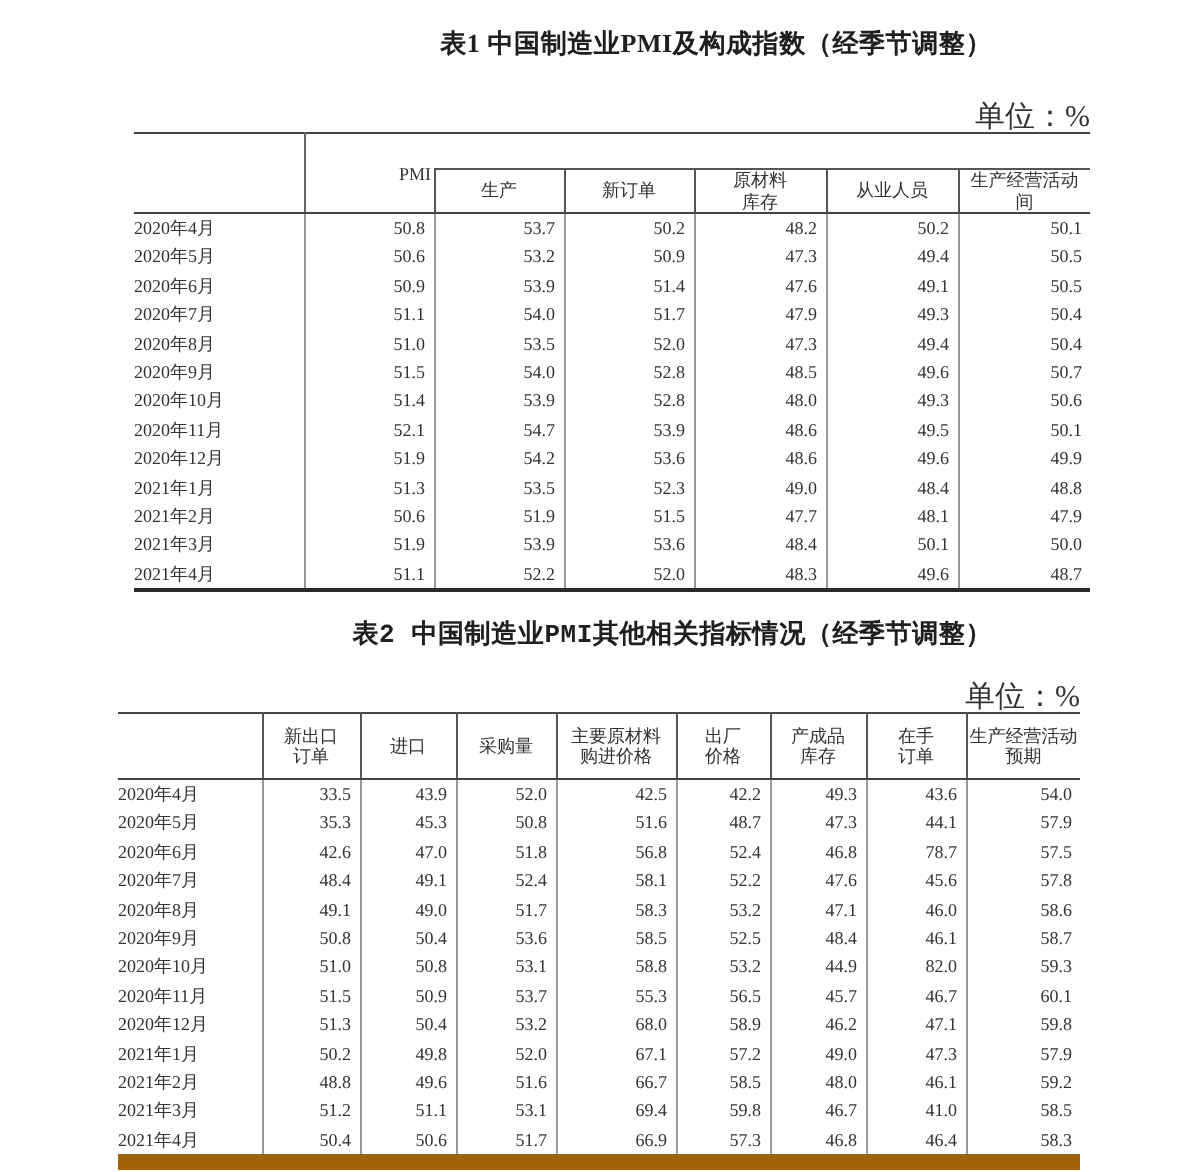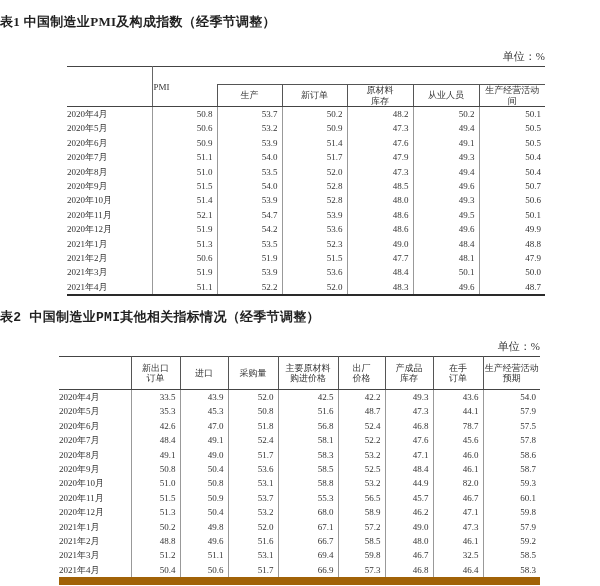--- a/index.html
+++ b/index.html
@@ -7,31 +7,31 @@
     width: 600px; height: 586px;
     background: #ffffff;
     font-family: "Liberation Serif", "DejaVu Serif", serif;
     color: #333;
     position: relative;
     overflow: hidden;
   }
   .title {
     position: absolute;
     left: 0; width: 496px;
-    text-align: left;
+    text-align: right;
     font-weight: bold;
     font-size: 13px;
     color: #1f1f1f;
     letter-spacing: 0.3px;
   }
   #title1 { top: 13px; }
   #title2 { top: 308px; font-family: Liberation Mono, monospace; }
   .unit {
     position: absolute;
-    font-size: 11px;
+    font-size: 15px;
     color: #333;
     margin-left: 28px;
   }
   #unit1 { top: 49px; right: 55px; }
   #unit2 { top: 339px; right: 60px; }
 
   table {
     position: absolute;
     border-collapse: collapse;
     table-layout: fixed;
@@ -42,21 +42,21 @@
   #table2 { top: 356px; left: 59px; width: 481px; }
 
   #table1 { border-top: 1.5px solid #444; border-bottom: 2px solid #2a2a2a; }
   #table2 { border-top: 1.5px solid #444; border-bottom: 8px solid #a16207; }
 
   
   .h-date { border-bottom: 1.5px solid #444; }
   .h-pmi {
     border-left: 1px solid #666;
     border-bottom: 1.5px solid #444;
-    text-align: left;
+    text-align: right;
     vertical-align: middle;
     font-family: "Liberation Serif", "DejaVu Serif", serif;
   }
   .h-gap { height: 15px; border-bottom: 1px solid #555; }
   .h-sub {
     border-left: 1px solid #555;
     border-bottom: 1.5px solid #444;
     text-align: center;
     vertical-align: middle;
     white-space: pre-line;
@@ -402,21 +402,21 @@
         <td>59.2</td>
       </tr>
       <tr>
         <td class="date-cell">2021年3月</td>
         <td>51.2</td>
         <td>51.1</td>
         <td>53.1</td>
         <td>69.4</td>
         <td>59.8</td>
         <td>46.7</td>
-        <td>32.5</td>
+        <td>41.0</td>
         <td>58.5</td>
       </tr>
       <tr>
         <td class="date-cell">2021年4月</td>
         <td>50.4</td>
         <td>50.6</td>
         <td>51.7</td>
         <td>66.9</td>
         <td>57.3</td>
         <td>46.8</td>

